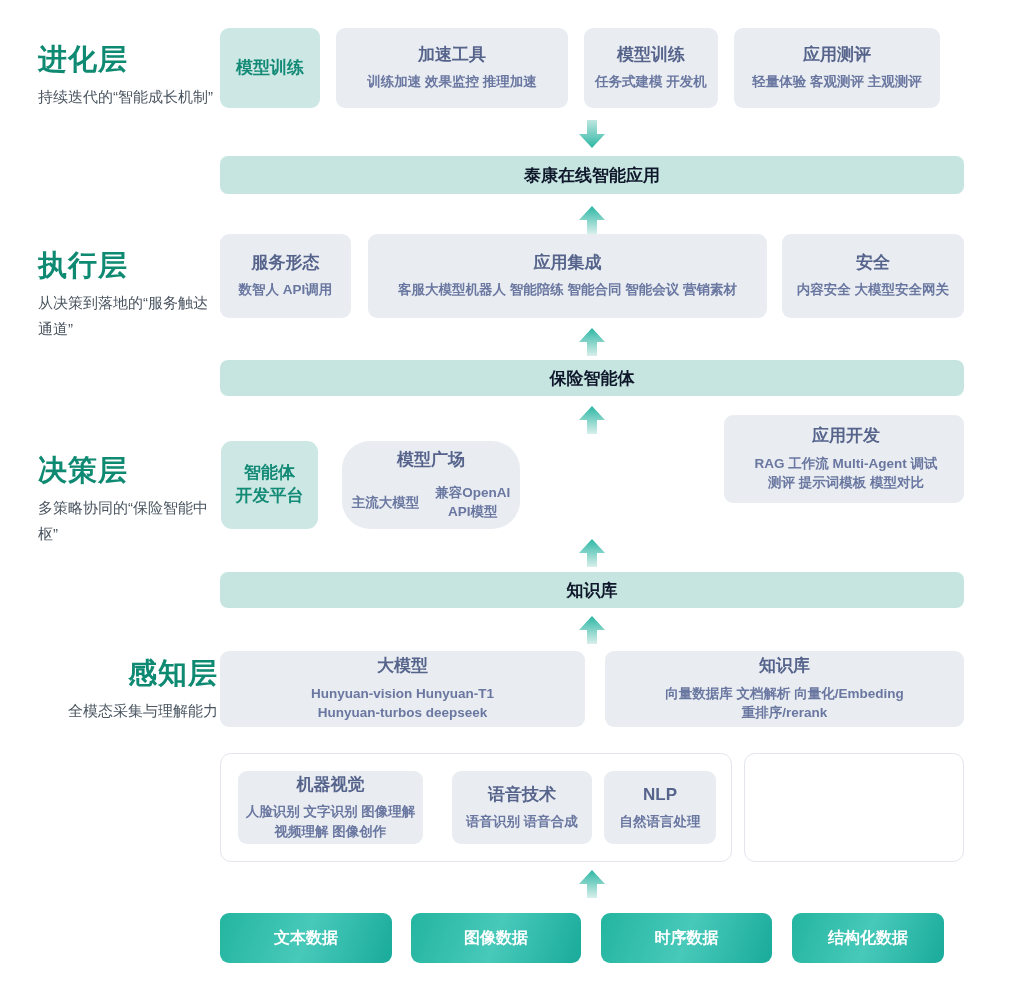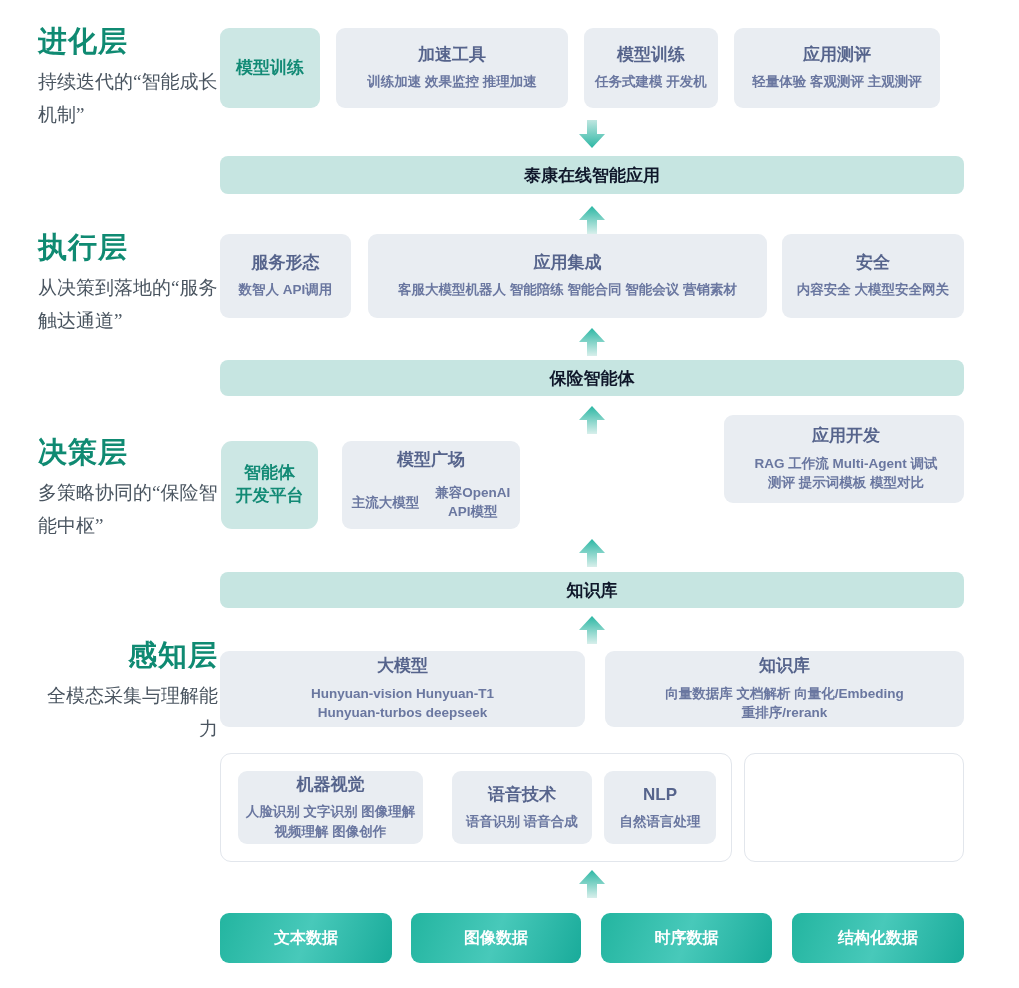--- a/index.html
+++ b/index.html
@@ -4,27 +4,27 @@
 <style>
   html,body{margin:0;padding:0;}
   body{
     width:1019px;height:988px;background:#ffffff;
     font-family:"Liberation Sans","DejaVu Sans",sans-serif;
     -webkit-font-smoothing:antialiased;
   }
   .page{position:relative;width:1019px;height:988px;overflow:hidden;}
 
   
-  .layer-label{position:absolute;left:38px;width:180px;}
+  .layer-label{position:absolute;left:38px;width:180px;margin-top:18px;}
   .layer-title{
     font-size:29px;font-weight:bold;color:#0f8a72;letter-spacing:1px;
     line-height:1.1;margin:0 0 8px 0;
   }
   .layer-desc{
-    font-size:19px;color:#4a5560;line-height:1.72;margin:0;font-family:Liberation Serif, serif;
+    font-size:15px;color:#4a5560;line-height:1.72;margin:0;
   }
 
   
   .card{
     position:absolute;background:#e9edf2;border-radius:9px;
     box-sizing:border-box;display:flex;flex-direction:column;
     align-items:center;justify-content:center;text-align:center;
     padding:6px 8px;
   }
   .card-title{
@@ -189,21 +189,21 @@
   <div class="layer-label" style="top:437px;">
     <p class="layer-title">决策层</p>
     <p class="layer-desc">多策略协同的“保险智能中枢”</p>
   </div>
 
   <div class="card teal" style="left:221px;top:441px;width:97px;height:88px;border-radius:11px;">
     <p class="card-title">智能体</p>
     <p class="card-title">开发平台</p>
   </div>
 
-  <div class="card" style="left:342px;top:441px;width:178px;height:88px;">
+  <div class="card" style="left:342px;top:441px;width:178px;height:88px;border-radius:28px;">
     <p class="card-title">模型广场</p>
     <div class="sub-cols">
       <span>主流大模型</span>
       <span>
         <span>兼容OpenAI</span>
         <span>API模型</span>
       </span>
     </div>
   </div>
 
@@ -294,17 +294,17 @@
 
   <div class="chip" style="left:411px;top:913px;width:170px;height:50px;">
     <p class="chip-text">图像数据</p>
   </div>
   <div class="chip" style="left:220px;top:913px;width:172px;height:50px;">
     <p class="chip-text">文本数据</p>
   </div>
   <div class="chip" style="left:601px;top:913px;width:171px;height:50px;">
     <p class="chip-text">时序数据</p>
   </div>
-  <div class="chip" style="left:792px;top:913px;width:172px;height:50px;">
+  <div class="chip" style="left:792px;top:913px;width:152px;height:50px;">
     <p class="chip-text">结构化数据</p>
   </div>
 
 </div>
 
 </body></html>

